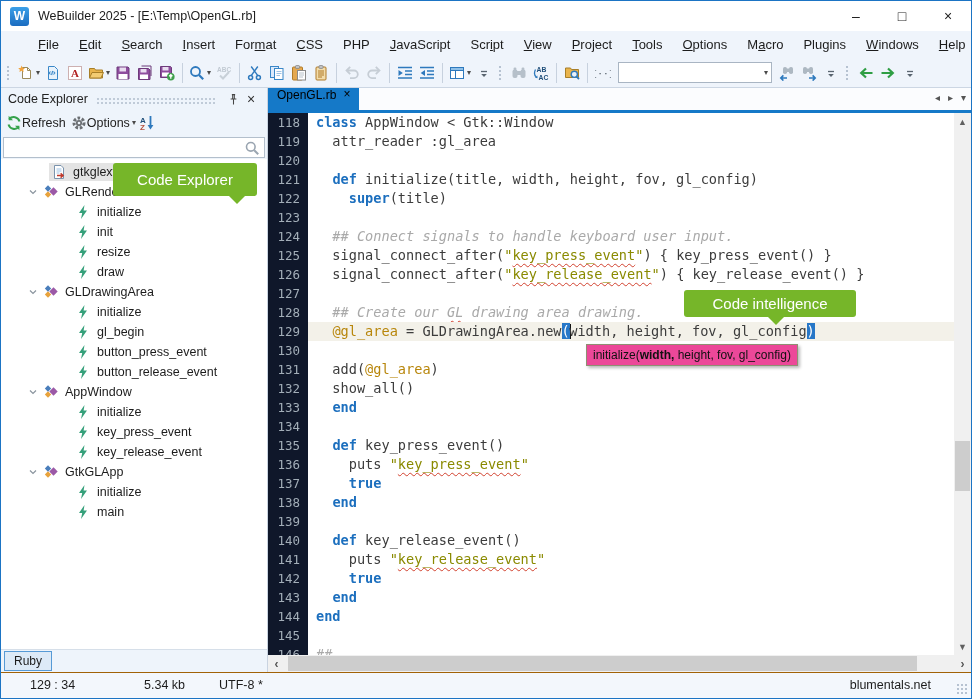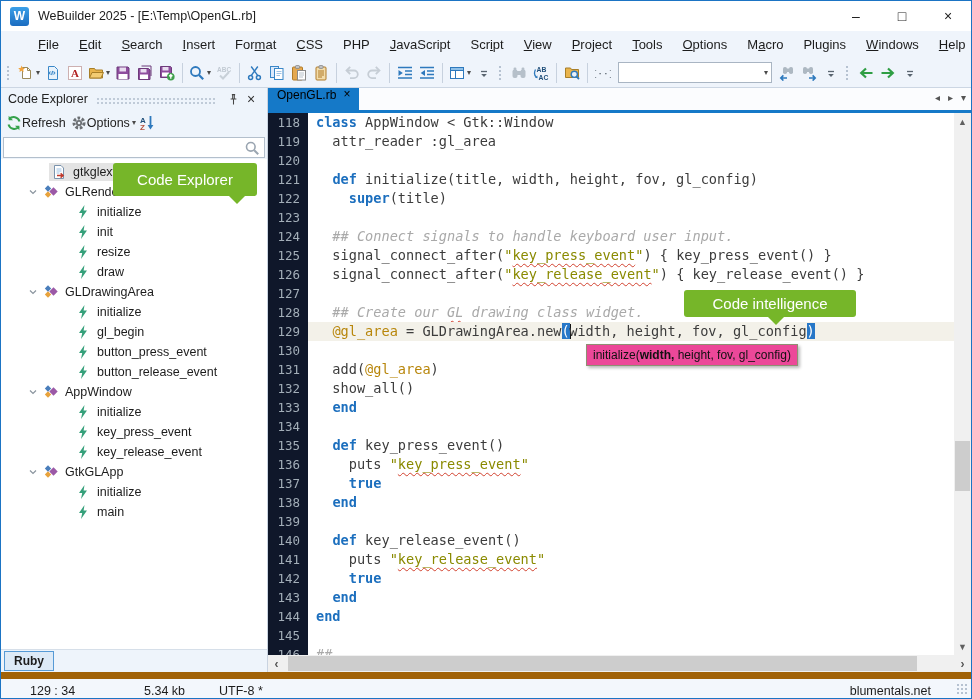--- a/index.html
+++ b/index.html
@@ -61,21 +61,21 @@
   .tree-row { height:20px; display:flex; align-items:center; }
   .tree-row .chev { width:14px; margin-left:26px; display:flex; }
   .tree-row .chev svg { width:12px; height:12px; }
   .sp-unit { width:48px; flex:none; }
   .sp-method { width:72px; flex:none; }
   .row-inner { display:inline-flex; align-items:center; gap:6px; padding:1px 5px 1px 2px; }
   .tree-row.selected .row-inner { background:#e4e4e4; }
   .doctab-row { height:23px; background:#eef4fb; border-top:1px solid #d6dfe9; display:flex;
                 align-items:center; padding-left:3px; flex:none; }
   .ruby-badge { height:20px; padding:0 9px; background:#ddeaf7; border:1px solid #569ad6;
-                font-size:12px; color:#1c1c1c; display:flex; align-items:center;font-weight:bold; }
+                font-size:12px; color:#1c1c1c; display:flex; align-items:center; }
 
   
   .editor { flex:1; display:flex; flex-direction:column; min-width:0; }
   .tabbar { height:22px; background:#fbfcfe; display:flex; align-items:stretch; position:relative; flex:none; }
   .tab-active { background:#1579c8; color:#000000; font-size:12px; display:flex; 
                 padding:0 9px; gap:7px; }
   .tab-close { font-size:12px; line-height:1; }
   .tab-nav { position:absolute; right:5px; top:4px; display:flex; gap:8px; color:#555; font-size:10px; }
   .tabline { height:3px; background:#1579c8; flex:none; }
 
@@ -105,21 +105,21 @@
   .vs-up { top:0; } .vs-down { bottom:0; }
   .vthumb { position:absolute; left:1px; right:1px; top:328px; height:50px; background:#cdcdcd; }
 
   .hscroll { height:17px; flex:none; background:#f0f0f0; display:flex; align-items:center; }
   .h-arrow { width:17px; height:17px; display:flex; align-items:center; justify-content:center;
              color:#555; font-size:12px; font-weight:bold; flex:none; }
   .htrack { flex:1; height:17px; position:relative; }
   .hthumb { position:absolute; left:3px; top:1px; bottom:1px; width:94%; background:#cdcdcd; }
 
   
-  .statusbar { height:26px; background:#f3f7fc; border-top:7px solid #a16207; position:relative;
+  .statusbar { height:26px; background:#f3f7fc; border-top:1px solid #a16207; position:relative;
                flex:none; font-size:12.5px; color:#1c1c1c; }
   .st { position:absolute; top:5px; }
   .st-cursor { left:29px; } .st-size { left:143px; } .st-enc { left:218px; }
   .st-brand { right:40px; }
   .st-grip { position:absolute; right:3px; bottom:3px; width:12px; height:12px;
              background:radial-gradient(#b6c2d1 1px, transparent 1.2px); background-size:4px 4px; }
 
   
   .callout { position:absolute; background:#76b629; color:#fff; font-size:15px; display:flex;
              align-items:center; justify-content:center; border-radius:3px; z-index:30; }
@@ -741,21 +741,21 @@
             <div class="code-line"><span class="ln">118</span><span class="lc"><span class="kw">class</span><span class=""> AppWindow &lt; Gtk::Window</span></span></div>
             <div class="code-line"><span class="ln">119</span><span class="lc"><span class="">  attr_reader :gl_area</span></span></div>
             <div class="code-line"><span class="ln">120</span><span class="lc"></span></div>
             <div class="code-line"><span class="ln">121</span><span class="lc"><span class="">  </span><span class="kw">def</span><span class=""> initialize(title, width, height, fov, gl_config)</span></span></div>
             <div class="code-line"><span class="ln">122</span><span class="lc"><span class="">    </span><span class="kw">super</span><span class="">(title)</span></span></div>
             <div class="code-line"><span class="ln">123</span><span class="lc"></span></div>
             <div class="code-line"><span class="ln">124</span><span class="lc"><span class="com">  ## Connect signals to handle keyboard user input.</span></span></div>
             <div class="code-line"><span class="ln">125</span><span class="lc"><span class="">  signal_connect_after(</span><span class="str">"</span><span class="strsq">key_press_event</span><span class="str">"</span><span class="">) { key_press_event() }</span></span></div>
             <div class="code-line"><span class="ln">126</span><span class="lc"><span class="">  signal_connect_after(</span><span class="str">"</span><span class="strsq">key_release_event</span><span class="str">"</span><span class="">) { key_release_event() }</span></span></div>
             <div class="code-line"><span class="ln">127</span><span class="lc"></span></div>
-            <div class="code-line"><span class="ln">128</span><span class="lc"><span class="com">  ## Create our </span><span class="comsq">GL</span><span class="com"> drawing class widget.</span></span></div>
+            <div class="code-line"><span class="ln">128</span><span class="lc"><span class="com">  ## Create our </span><span class="comsq">GL</span><span class="com"> drawing area drawing.</span></span></div>
             <div class="code-line active"><span class="ln">129</span><span class="lc"><span class="">  </span><span class="var">@gl_area</span><span class=""> = GLDrawingArea.new</span><span class="phl">(</span><span class="caret"></span><span class="">width, height, fov, gl_config</span><span class="phl">)</span></span></div>
             <div class="code-line"><span class="ln">130</span><span class="lc"></span></div>
             <div class="code-line"><span class="ln">131</span><span class="lc"><span class="">  add(</span><span class="var">@gl_area</span><span class="">)</span></span></div>
             <div class="code-line"><span class="ln">132</span><span class="lc"><span class="">  show_all()</span></span></div>
             <div class="code-line"><span class="ln">133</span><span class="lc"><span class="">  </span><span class="kw">end</span></span></div>
             <div class="code-line"><span class="ln">134</span><span class="lc"></span></div>
             <div class="code-line"><span class="ln">135</span><span class="lc"><span class="">  </span><span class="kw">def</span><span class=""> key_press_event()</span></span></div>
             <div class="code-line"><span class="ln">136</span><span class="lc"><span class="">    puts </span><span class="str">"</span><span class="strsq">key_press_event</span><span class="str">"</span></span></div>
             <div class="code-line"><span class="ln">137</span><span class="lc"><span class="">    </span><span class="kw">true</span></span></div>
             <div class="code-line"><span class="ln">138</span><span class="lc"><span class="">  </span><span class="kw">end</span></span></div>

